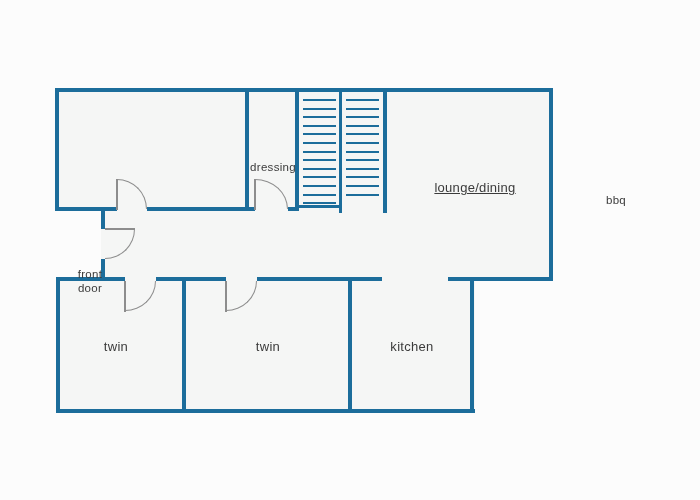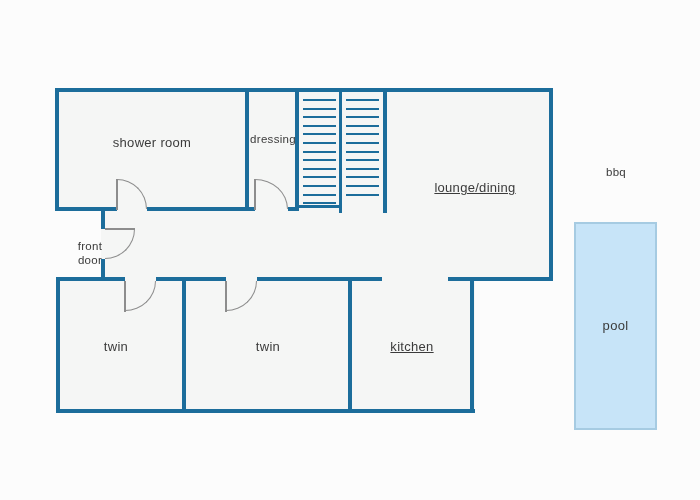--- a/index.html
+++ b/index.html
@@ -10,21 +10,21 @@
     position:relative;overflow:hidden;
   }
   #plan{position:absolute;left:0;top:0;width:700px;height:500px;}
   .floor{position:absolute;background:var(--floor,#f5f6f5);}
   .wall{position:absolute;background:var(--wall,#1c6d9b);}
   .label{
     position:absolute;color:var(--text,#3b3b3b);
     font-size:13px;letter-spacing:.3px;text-align:center;
     line-height:14px;white-space:pre-line;
   }
-  .label.small{font-size:11.5px;}
+  .label.small{font-size:11.5px;margin-top:28px;}
   .door-leaf{position:absolute;background:var(--door,#8d8d8d);}
   .arc{position:absolute;border:0 solid var(--door,#8d8d8d);box-sizing:border-box;}
   .arc-tr{border-top-width:1.5px;border-right-width:1.5px;border-top-right-radius:100%;}
   .arc-br{border-bottom-width:1.5px;border-right-width:1.5px;border-bottom-right-radius:100%;}
   .flight{position:absolute;}
   .tread{position:absolute;left:0;right:0;height:2px;background:var(--wall,#1c6d9b);}
   #pool{
     position:absolute;left:574px;top:222px;width:83px;height:208px;
     background:var(--pool-fill,#c7e4f8);
     border:2px solid var(--pool-border,#a6cbe2);
@@ -103,27 +103,23 @@
 
   <div class="door-leaf" style="left:105px;top:228px;width:30px;height:2px;"></div>
   <div class="arc arc-br" style="left:105px;top:229px;width:30px;height:30px;"></div>
 
   <div class="door-leaf" style="left:124px;top:281px;width:2px;height:31px;"></div>
   <div class="arc arc-br" style="left:125px;top:281px;width:31px;height:30px;"></div>
 
   <div class="door-leaf" style="left:225px;top:281px;width:2px;height:31px;"></div>
   <div class="arc arc-br" style="left:226px;top:281px;width:31px;height:30px;"></div>
 
-  <div class="label" style="left:92px;top:136px;width:120px;">shower room</div>
   <div class="label small" style="left:241px;top:132px;width:64px;">dressing</div>
   <div class="label" style="left:415px;top:181px;width:120px;text-decoration:underline;">lounge/dining</div>
   <div class="label small" style="left:59px;top:240px;width:62px;line-height:13.5px;">front
 door</div>
   <div class="label" style="left:86px;top:340px;width:60px;">twin</div>
   <div class="label" style="left:238px;top:340px;width:60px;">twin</div>
-  <div class="label" style="left:372px;top:340px;width:80px;text-decoration:underline;">kitchen</div>
+  <div class="label" style="left:372px;top:340px;width:80px;">kitchen</div>
 
   <div class="label small" style="left:586px;top:165px;width:60px;">bbq</div>
-  <div id="pool">
-    <span class="label" style="position:static;">pool</span>
-  </div>
 
 </div>
 
 </body></html>

